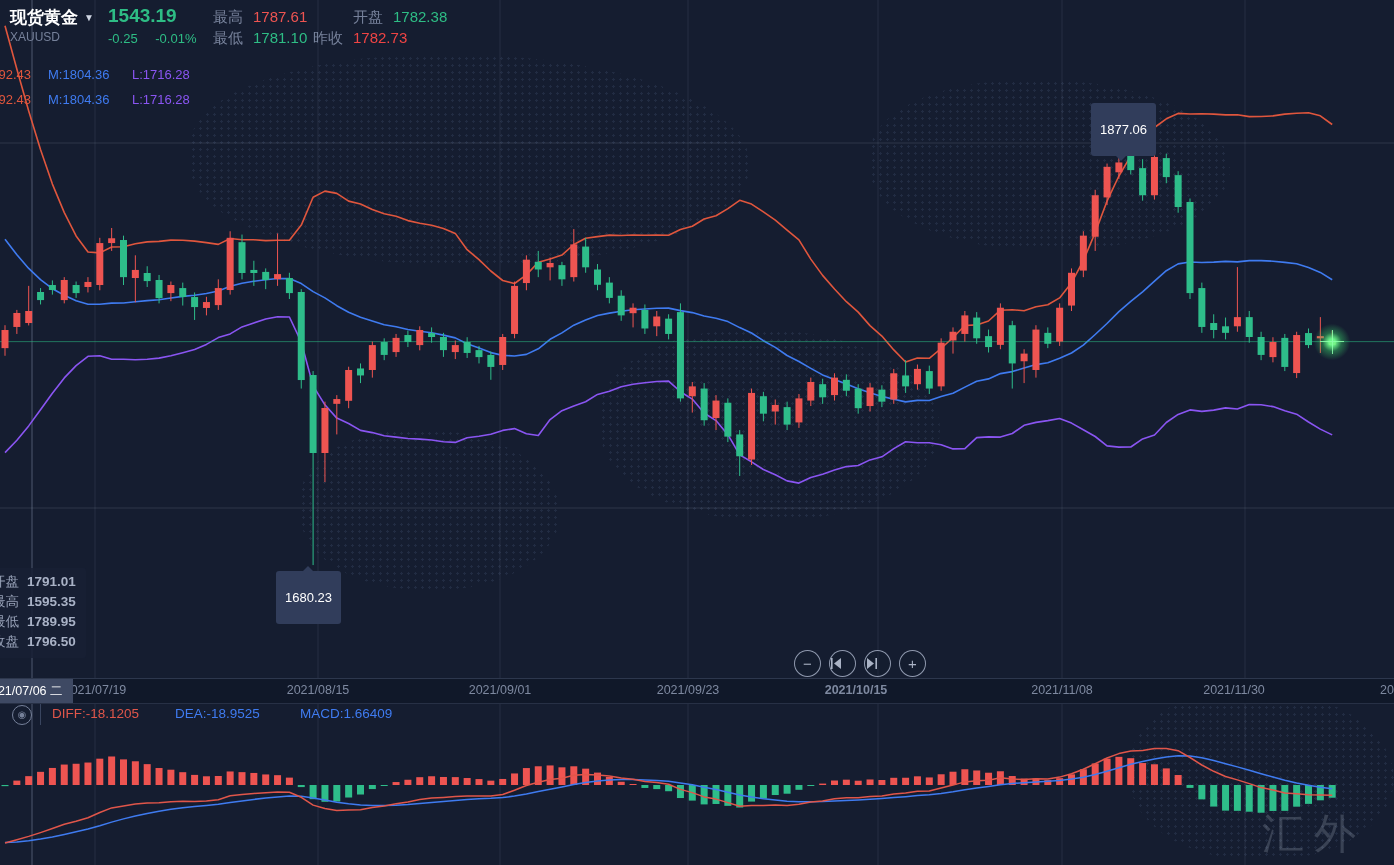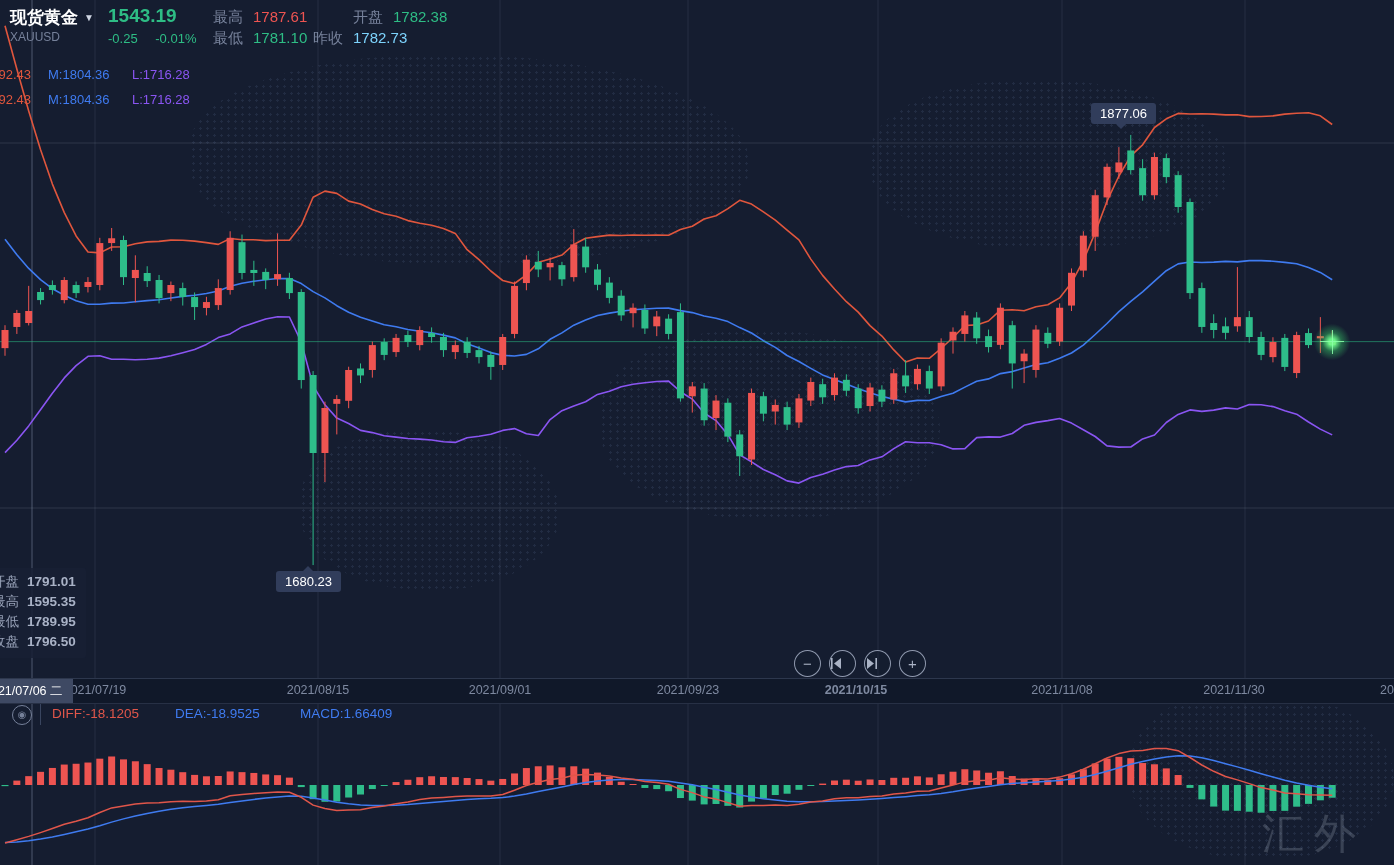--- a/index.html
+++ b/index.html
@@ -11,29 +11,29 @@
         background-size:7px 7px;border-radius:45% 55% 50% 50%;}
   
   #symbol-name{left:10px;top:6px;font-size:17px;font-weight:bold;color:#ffffff;}
   #symbol-caret{display:inline-block;margin-left:6px;font-size:10px;color:#cfd5e2;vertical-align:2px;}
   #symbol-code{left:10px;top:30px;font-size:12px;color:#76819a;}
   #last-price{left:108px;top:5px;font-size:19px;font-weight:bold;}
   #price-change{left:108px;top:31px;font-size:13px;}
   #price-change span{margin-right:14px;text-align:right;}
   .stat{position:absolute;font-size:15px;}
   .stat .lb{color:#76819a;margin-right:10px;}
-  .c-green{color:#2ebd85;} .c-red{color:#ee5451;} .c-white{color:#7dd3fc;}
+  .c-green{color:#2ebd85;} .c-red{color:#ee5451;} .c-white{color:#ef4444;}
   
   .boll-row{position:absolute;left:-16px;font-size:13px;white-space:nowrap;}
   .boll-row .u{color:#e0563d;display:inline-block;width:64px;}
   .boll-row .m{color:#3f7bf0;display:inline-block;width:84px;}
   .boll-row .l{color:#8a55f2;}
   
   .anno{position:absolute;background:#313d5b;color:#ffffff;font-size:13px;
-        padding:3px 9px;border-radius:3px;white-space:nowrap;}
+        padding:19px 9px;border-radius:3px;white-space:nowrap;}
   .anno .pt{position:absolute;width:0;height:0;border:6px solid transparent;}
   #anno-high .pt{border-top-color:#313d5b;left:24px;bottom:-11px;}
   #anno-low  .pt{border-bottom-color:#313d5b;left:26px;top:-11px;}
   #ohlc-tip{position:absolute;left:-16px;top:568px;font-size:13.5px;line-height:20px;
             color:#98a2b8;background:rgba(24,32,52,.85);padding:4px 10px 6px 8px;border-radius:3px;}
   #ohlc-tip .v{margin-left:8px;color:#a9b2c6;font-weight:bold;}
   
   #date-axis{left:0;top:678px;width:1394px;height:24px;background:#101829;
              border-top:1px solid rgba(120,136,170,.28);border-bottom:1px solid rgba(120,136,170,.22);}
   .date-label{position:absolute;top:4px;transform:translateX(-50%);font-size:12.5px;color:#7e89a0;white-space:nowrap;}

